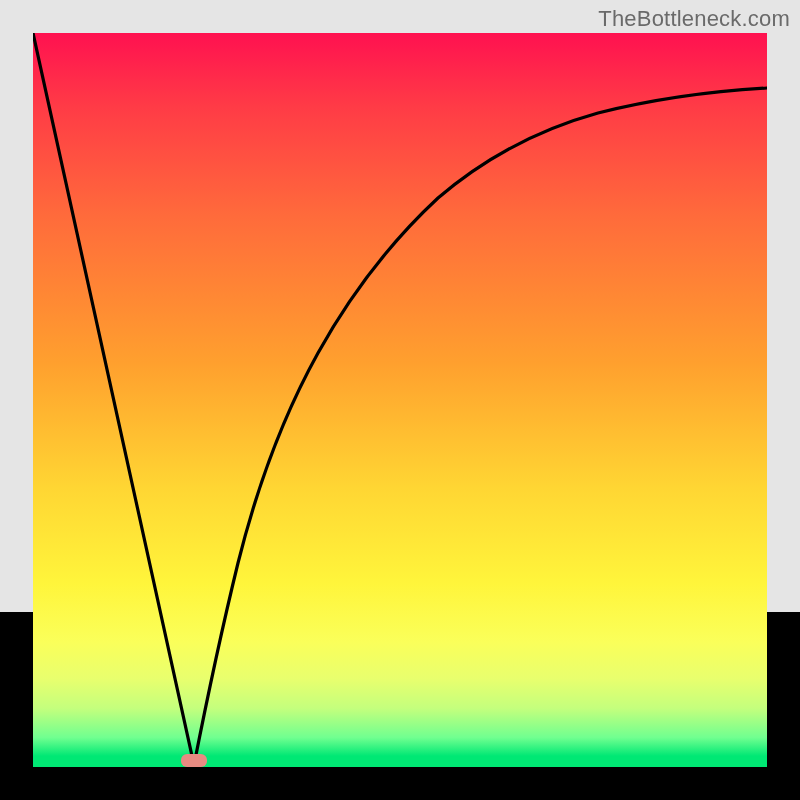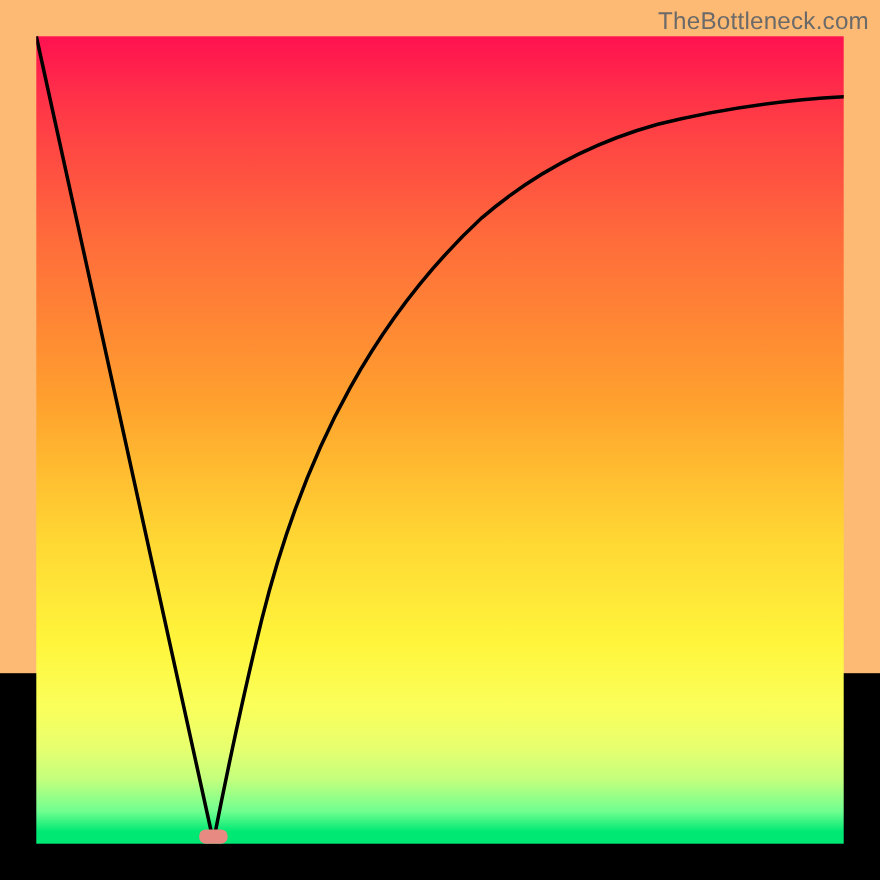--- a/index.html
+++ b/index.html
@@ -8,21 +8,21 @@
     width: 800px;
     height: 800px;
     overflow: hidden;
     background: #000;
     font-family: Arial, Helvetica, sans-serif;
   }
   .frame {
     position: relative;
     width: 800px;
     height: 612px;
-    background: #fdba74;
+    background: #e5e5e5;
   }
   .plot-area {
     position: absolute;
     left: 33px;
     top: 33px;
     width: 734px;
     height: 734px;
     
     background: linear-gradient(
       to bottom,

